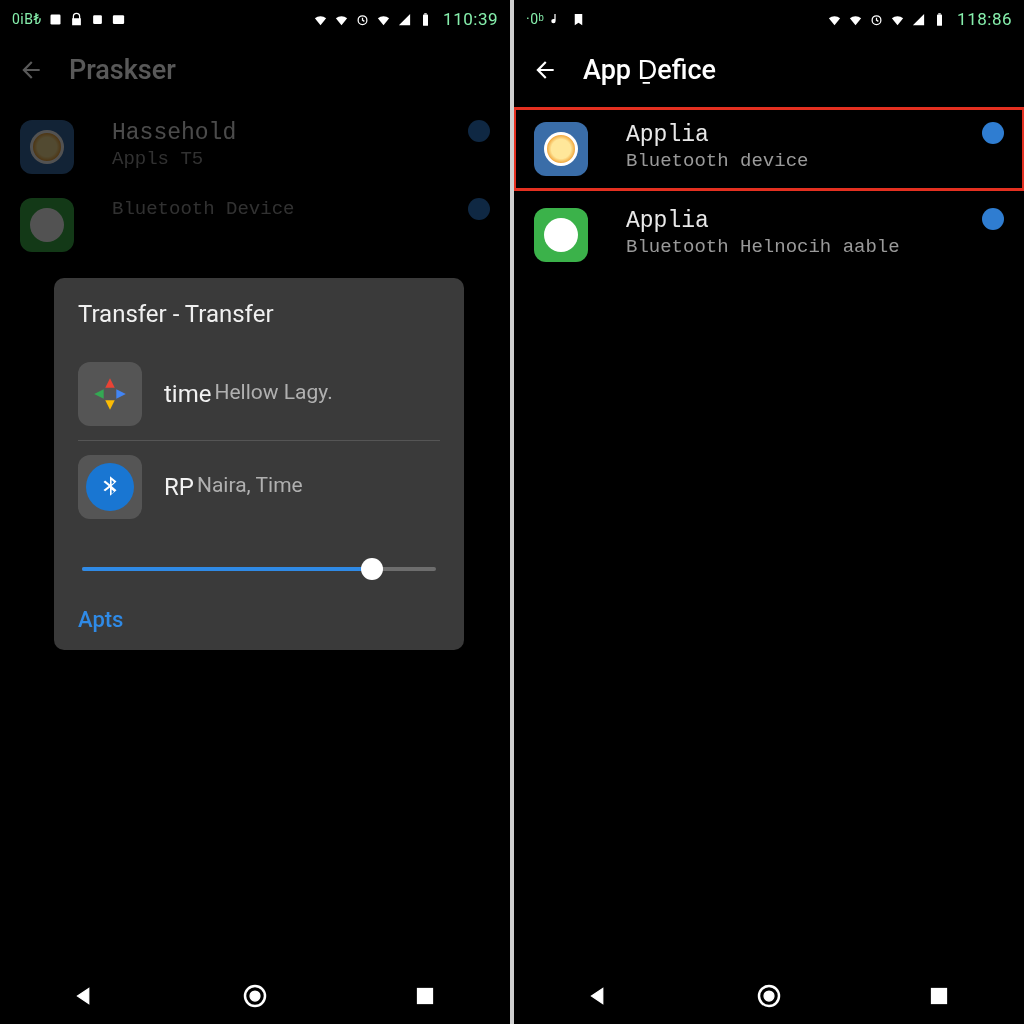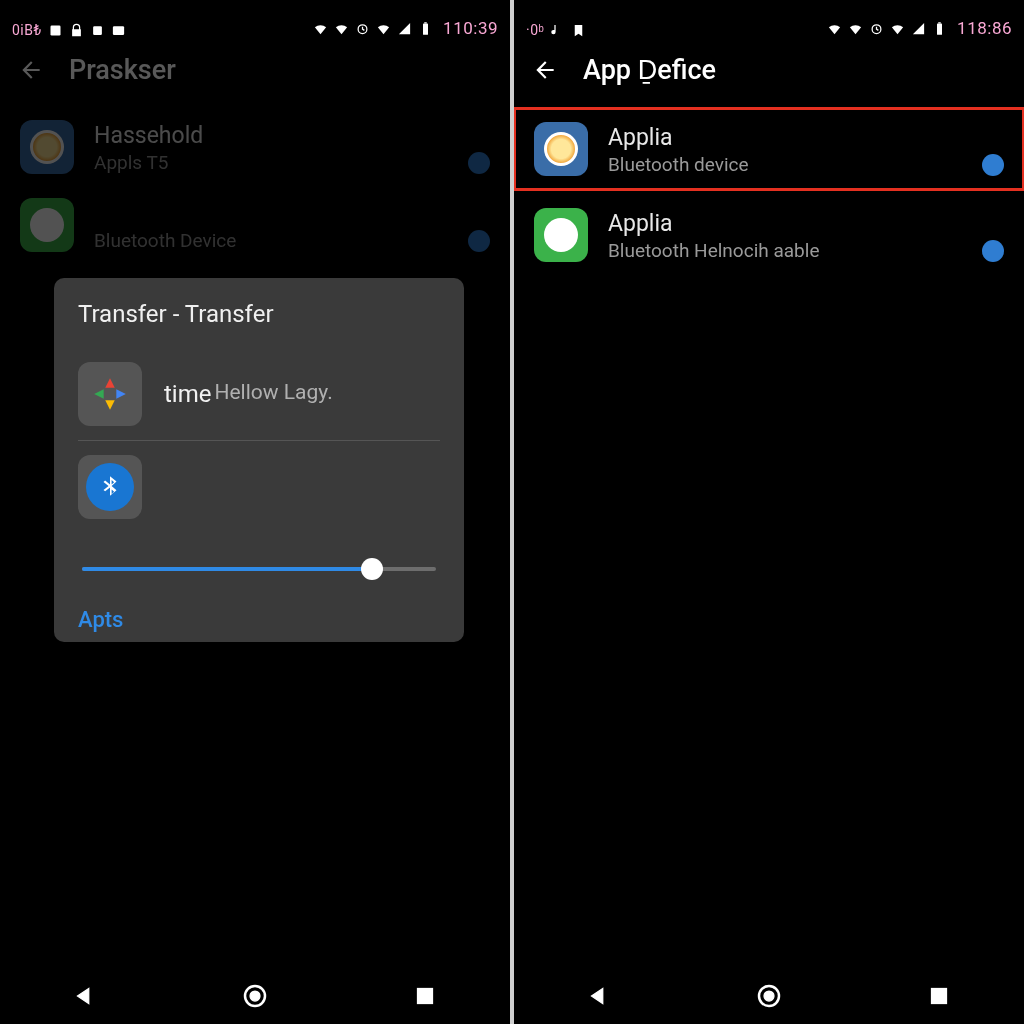--- a/index.html
+++ b/index.html
@@ -17,24 +17,24 @@
     background: #000;
     position: relative;
     display: flex;
     flex-direction: column;
     overflow: hidden;
   }
   
   .statusbar {
     height: 38px;
     display: flex;
-    align-items: flex-end;
+    align-items: center;
     justify-content: space-between;
-    padding: 0 12px;
-    color: #f9a8d4;
+    padding: 16px 12px;
+    color: #86efac;
     font-size: 14px;
     letter-spacing: .5px;
   }
   .statusbar .left, .statusbar .right { display:flex; align-items:center; gap:6px; }
   .statusbar .right .time { font-size: 17px; margin-left: 4px; }
   .sb-ico { width:15px; height:15px; display:inline-flex; align-items:center; justify-content:center; }
   .sb-ico svg { width:100%; height:100%; fill:#fff; }
   
   .appbar {
     height: 64px;
@@ -45,24 +45,25 @@
     color:#fff;
   }
   .appbar .title { font-size: 27px; font-weight: 500; }
   .appbar.dim { opacity:.35; }
   .back-arrow { width:26px; height:26px; }
   .back-arrow svg { width:100%; height:100%; fill:#fff; }
   
   .list { padding: 6px 0; }
   .row {
     display:flex;
-    align-items:flex-end;
-    gap: 20px;
+    align-items:flex-start;
+    gap: 38px;
     padding: 12px 20px;
     position: relative;
+    font-family: Liberation Mono, monospace;
   }
   .row .appicon {
     width:54px; height:54px;
     border-radius:12px;
     display:flex; align-items:center; justify-content:center;
     flex-shrink:0;
   }
   .row .texts { flex:1; display:flex; flex-direction:column; gap:2px; }
   .row .line1 { color:#e8e8e8; font-size:23px; }
   .row .line2 { color:#9a9a9a; font-size:19px; }
@@ -79,21 +80,21 @@
     margin-bottom: 6px;
   }
   
   .scrim { position:absolute; inset:0; background:transparent; pointer-events:none; }
   .dialog {
     position:absolute;
     left: 54px; right: 46px;
     top: 278px;
     background:#3a3a3a;
     border-radius:10px;
-    padding: 22px 24px 2px 24px;
+    padding: 22px 24px 10px 24px;
     box-shadow: 0 6px 22px rgba(0,0,0,.6);
     color:#eee;
   }
   .dialog .dtitle { font-size:24px; color:#f0f0f0; margin-bottom: 20px; }
   .dialog .drow {
     display:flex; align-items:center; gap:22px;
     padding: 14px 0;
   }
   .dialog .drow + .drow { border-top:1px solid #555; }
   .dialog .dicon {
@@ -267,20 +268,24 @@
     </div>
 
     <div class="drow">
       <div class="dicon">
         <div class="bluetooth-circle">
           <svg viewBox="0 0 24 24">
               <path d="M12 2l6 5-4.5 4 4.5 4-6 5v-7.6L7.5 16 6 14.7 10.7 11 6 7.3 7.5 6 12 9.6V2zm1.5 3.6v4l2.3-2-2.3-2zm0 8.8v4l2.3-2-2.3-2z"></path>
             </svg>
         </div>
       </div>
+      <div class="dtexts">
+        <span class="dline1">RP</span>
+        <span class="dline2">Naira, Time</span>
+      </div>
     </div>
 
     <div class="slider">
       <div class="track"></div>
       <div class="fill" style="width:82%"></div>
       <div class="thumb" style="left:82%"></div>
     </div>
 
     <div class="action">Apts</div>
   </div>

